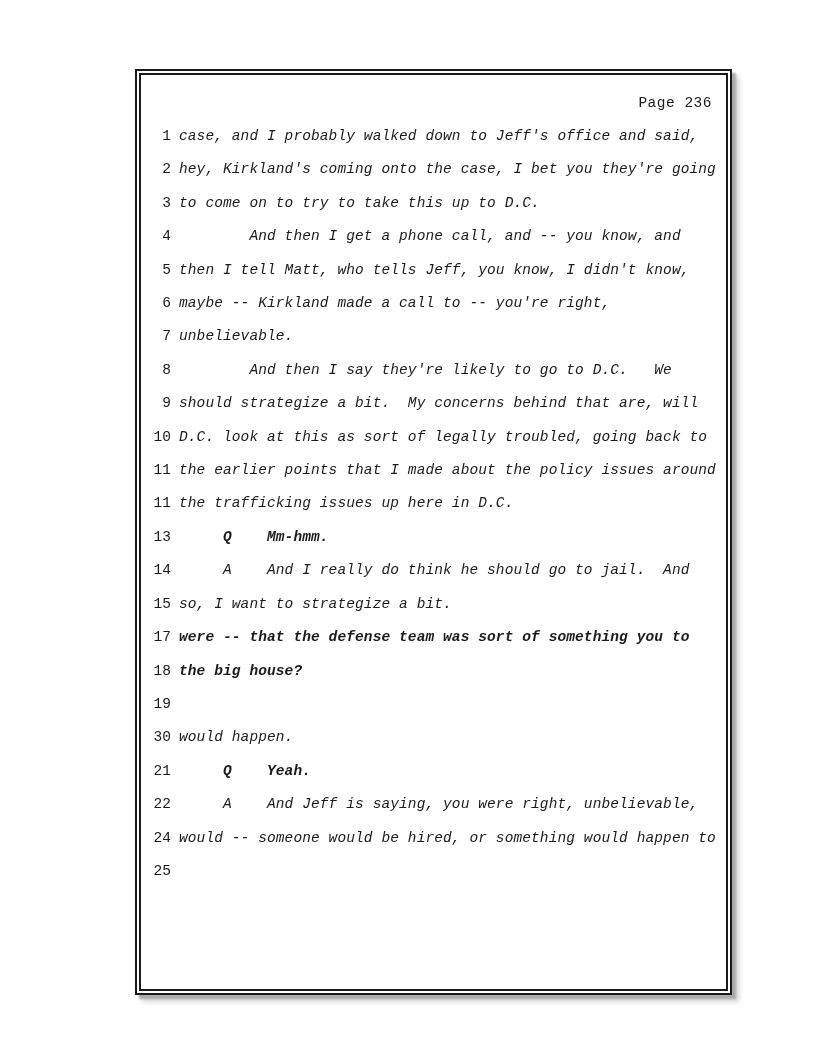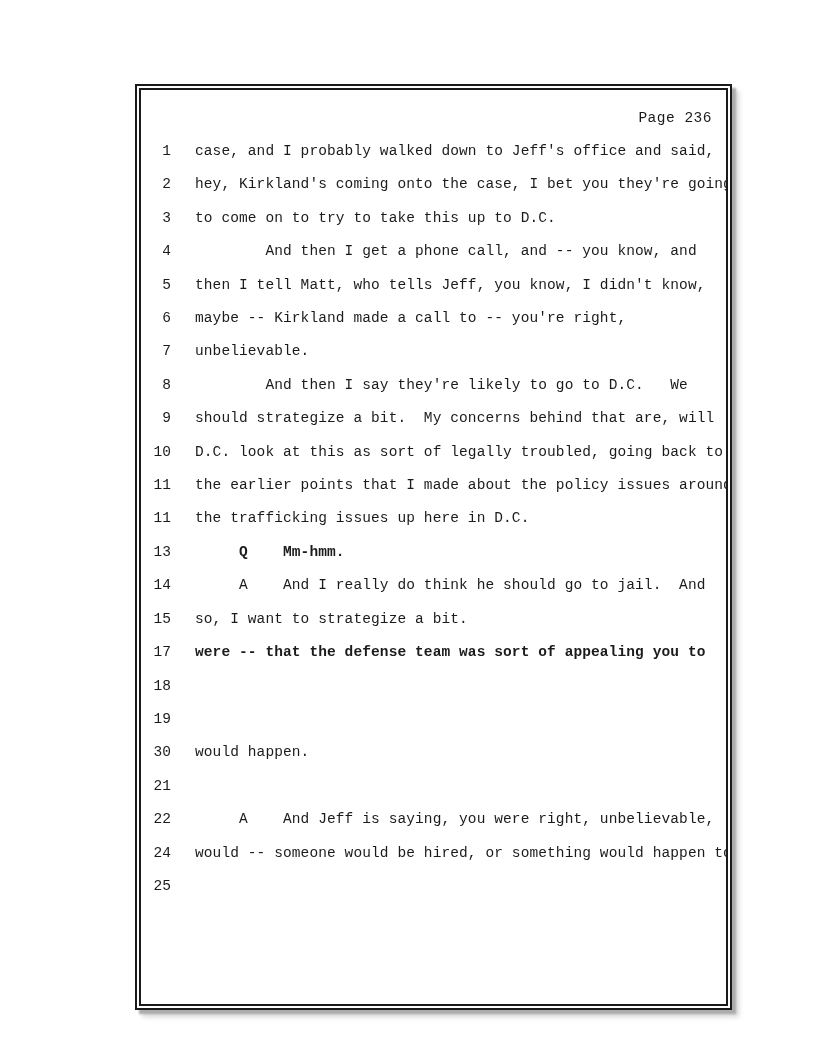--- a/index.html
+++ b/index.html
@@ -8,21 +8,21 @@
     width: 816px;
     height: 1056px;
     background: #ffffff;
     overflow: hidden;
     font-family: "Liberation Mono", "DejaVu Sans Mono", monospace;
     color: #1b1b1b;
   }
   .frame {
     position: absolute;
     left: 135px;
-    top: 84px;
+    top: 69px;
     width: 597px;
     height: 926px;
     box-sizing: border-box;
     border: 2px solid #1a1a1a;
     padding: 2px;
     background: #ffffff;
     box-shadow: 4px 4px 2px #ababab, 7px 7px 5px #d8d8d8;
   }
   .frame-inner {
     width: 100%;
@@ -45,23 +45,24 @@
     font-size: 14.5px;
     white-space: pre;
   }
   .num {
     flex: none;
     display: inline-block;
     width: 24px;
     text-align: right;
   }
   .txt {
-    margin-left: 24px;
+    margin-left: 8px;
     white-space: pre;
     letter-spacing: 0.1px;
+    font-style: italic;
   }
   .row.b .txt { font-weight: bold; }
 </style>
 </head>
 <body>
 
 <div class="sheet">
   <div class="frame">
     <div class="frame-inner">
 
@@ -122,34 +123,36 @@
       <div class="row">
         <span class="num">14</span>
         <span class="txt">     A    And I really do think he should go to jail.  And</span>
       </div>
       <div class="row">
         <span class="num">15</span>
         <span class="txt">so, I want to strategize a bit.</span>
       </div>
       <div class="row b">
         <span class="num">17</span>
-        <span class="txt">were -- that the defense team was sort of appealing you to</span>
+        <span class="txt">were -- that the defense team was sort of something you to</span>
       </div>
       <div class="row b">
         <span class="num">18</span>
+        <span class="txt">the big house?</span>
       </div>
       <div class="row">
         <span class="num">19</span>
       </div>
       <div class="row">
         <span class="num">30</span>
         <span class="txt">would happen.</span>
       </div>
       <div class="row b">
         <span class="num">21</span>
+        <span class="txt">     Q    Yeah.</span>
       </div>
       <div class="row">
         <span class="num">22</span>
         <span class="txt">     A    And Jeff is saying, you were right, unbelievable,</span>
       </div>
       <div class="row">
         <span class="num">24</span>
         <span class="txt">would -- someone would be hired, or something would happen to</span>
       </div>
       <div class="row">

